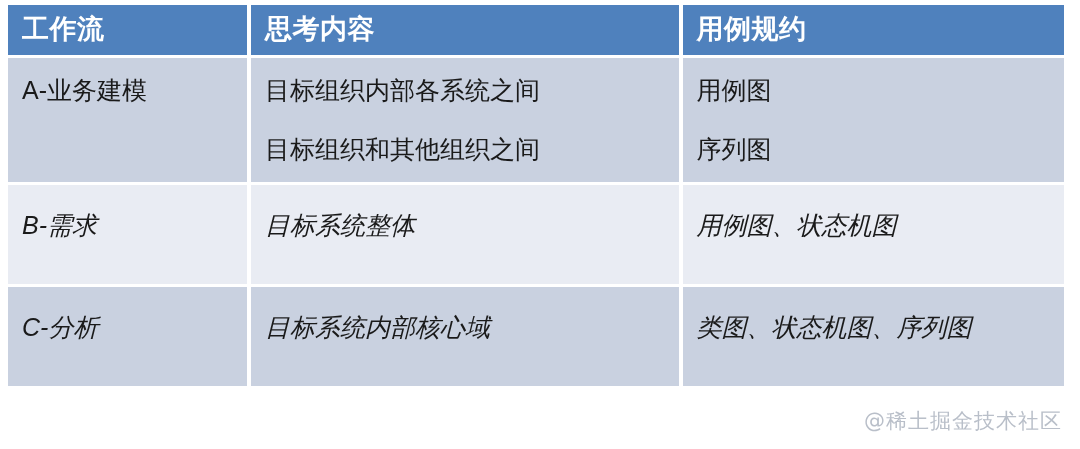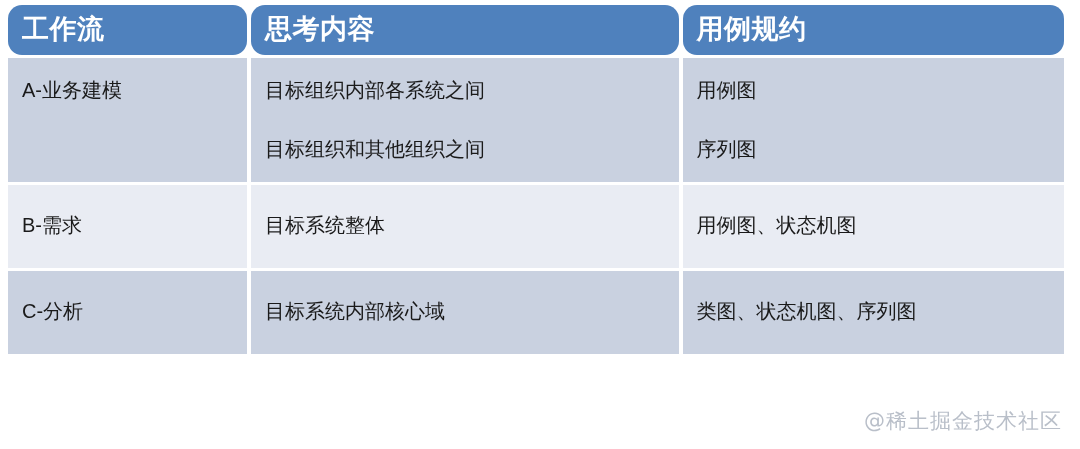--- a/index.html
+++ b/index.html
@@ -38,42 +38,42 @@
   thead th {
     background: #4F81BD;
     color: #ffffff;
     font-weight: bold;
     font-size: 27px;
     text-align: left;
     padding: 6px 0 8px 14px;
     height: 34px;
     vertical-align: middle;
     letter-spacing: 0.5px;
-    border-radius: 14px;
   }
 
   tbody td {
     color: #1a1a1a;
-    font-size: 20px;
+    font-size: 25px;
     text-align: left;
     padding: 0 0 0 14px;
     vertical-align: top;
     line-height: 59px;
   }
 
   tbody tr.band-dark td { background: #C9D1E0; }
   tbody tr.band-light td { background: #E9ECF3; }
 
   tbody tr.row-tall td { height: 124px; }
   tbody tr.row-short td { height: 79px; }
 
   tbody tr.row-short td {
     vertical-align: middle;
     line-height: 1.2;
-    padding-bottom: 4px;
+    padding-bottom: 20px;
+    font-style: italic;
   }
 
   .cell-lines { display: block; }
   .cell-lines .line { display: block; }
   .cell-lines .line.l1 { margin-top: 3px; }
 
   #watermark {
     position: absolute;
     right: 18px;
     bottom: 14px;

